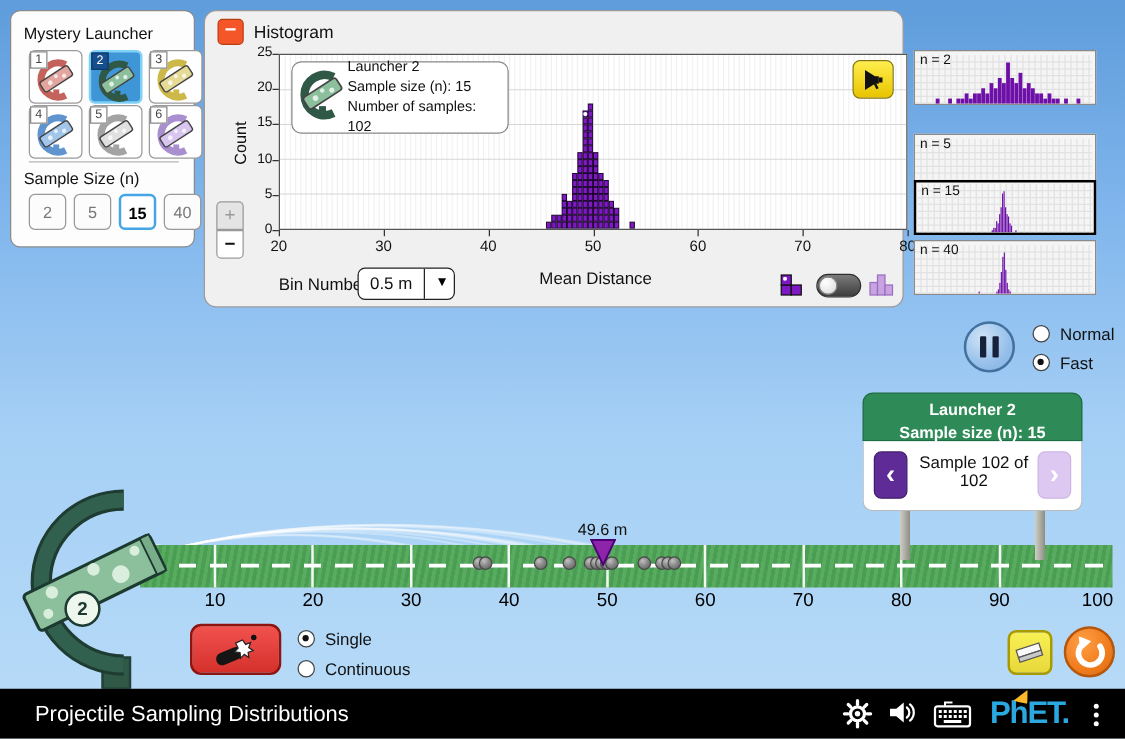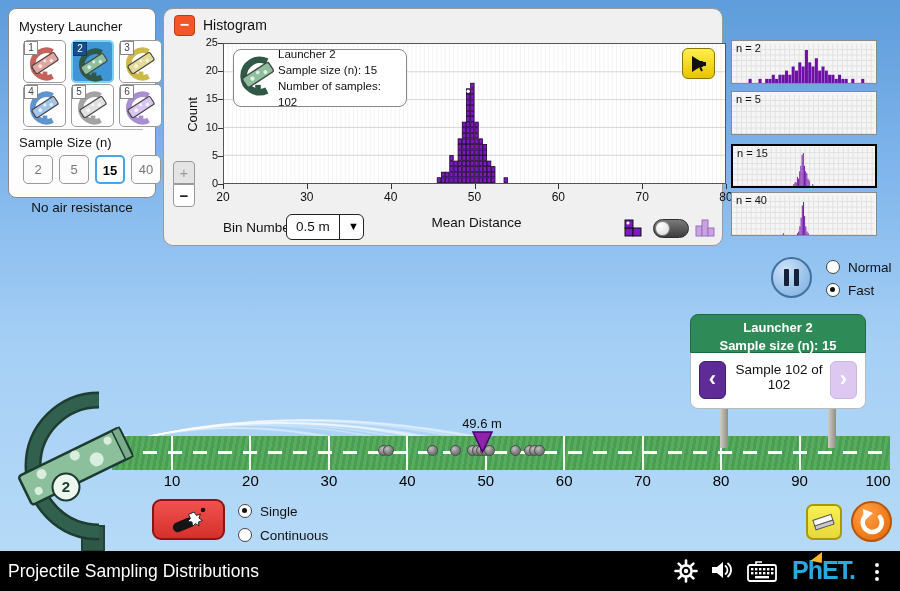--- a/index.html
+++ b/index.html
@@ -120,21 +120,21 @@
     display:flex; align-items:center; justify-content:center; }
   .eraser-btn { left:806px; top:504px; width:36px; height:36px; border-radius:7px;
     background:linear-gradient(#f8f055,#e8d83a); border:2px solid #a89a00;
     display:flex; align-items:center; justify-content:center; }
   .reset-btn { left:851px; top:501px; width:41px; height:41px; border-radius:50%;
     background:radial-gradient(circle at 35% 30%,#ff9f45,#f07c1d 60%,#d96a10);
     border:2px solid #b5560a; display:flex; align-items:center; justify-content:center; }
 
   
   .bottom-bar { left:0; top:551px; width:900px; height:40px; background:#000; }
-  .bb-title { position:absolute; left:8px; top:0; height:40px; line-height:40px;
+  .bb-title { position:absolute; left:28px; top:0; height:40px; line-height:40px;
     color:#fff; font-size:17.5px; }
   .bbicon { position:absolute; top:8px; }
   .logo { position:absolute; left:792px; top:5px; color:#2aa9e0; font-weight:bold;
     font-size:25px; letter-spacing:-1px; }
   .logo-arrow { position:absolute; left:21px; top:-5px; width:11px; height:13px;
     background:#fcb826; clip-path:polygon(0% 100%,55% 0%,100% 75%); transform:rotate(28deg); }
   .dots { position:absolute; left:875px; top:9px; }
   .dots i { display:block; width:4px; height:4px; border-radius:50%; background:#fff; margin:3px 0; }
 </style>
 </head>
@@ -306,21 +306,20 @@
       </div>
     <div class="abs lp-divider"></div>
     <div class="abs lp-sub">Sample Size (n)</div>
     <div id="size-row">
         <div class="size-btn" style="left: 14px;">2</div>
         <div class="size-btn" style="left: 50px;">5</div>
         <div class="size-btn sel" style="left: 86px;">15</div>
         <div class="size-btn" style="left: 122px;">40</div>
       </div>
   </div>
-  <div class="abs no-air">No air resistance</div>
 
   <div class="abs hist-panel" id="hist-panel">
     <div class="abs collapse-btn">−</div>
     <div class="abs hist-title">Histogram</div>
     <div class="abs count-label">Count</div>
     <div class="abs plot">
       <svg id="plot-svg" viewBox="0 0 503 141" preserveAspectRatio="none">
           <line x1="4.19" y1="0" x2="4.19" y2="141" stroke="rgba(0,0,0,0.055)" stroke-width="1"></line>
           <line x1="8.38" y1="0" x2="8.38" y2="141" stroke="rgba(0,0,0,0.055)" stroke-width="1"></line>
           <line x1="12.57" y1="0" x2="12.57" y2="141" stroke="rgba(0,0,0,0.055)" stroke-width="1"></line>
@@ -688,21 +687,21 @@
           <rect x="99.40" y="30.75" width="3.06" height="8.25" fill="#6e0fa8"></rect>
           <rect x="102.71" y="34.88" width="3.06" height="4.13" fill="#6e0fa8"></rect>
           <rect x="106.03" y="30.75" width="3.06" height="8.25" fill="#6e0fa8"></rect>
           <rect x="109.34" y="34.88" width="3.06" height="4.13" fill="#6e0fa8"></rect>
           <rect x="112.65" y="34.88" width="3.06" height="4.13" fill="#6e0fa8"></rect>
           <rect x="119.28" y="34.88" width="3.06" height="4.13" fill="#6e0fa8"></rect>
           <rect x="129.22" y="34.88" width="3.06" height="4.13" fill="#6e0fa8"></rect>
         </svg>
     <span class="mini-label">n = 2</span>
       </div>
-      <div class="mini" style="top: 91px;">
+      <div class="mini" style="top: 107px;">
         <svg width="142" height="39">
           <line x1="4.8" y1="0" x2="4.8" y2="39" stroke="#e2e2e2"></line>
           <line x1="9.6" y1="0" x2="9.6" y2="39" stroke="#e2e2e2"></line>
           <line x1="14.399999999999999" y1="0" x2="14.399999999999999" y2="39" stroke="#e2e2e2"></line>
           <line x1="19.2" y1="0" x2="19.2" y2="39" stroke="#e2e2e2"></line>
           <line x1="24" y1="0" x2="24" y2="39" stroke="#e2e2e2"></line>
           <line x1="28.8" y1="0" x2="28.8" y2="39" stroke="#e2e2e2"></line>
           <line x1="33.6" y1="0" x2="33.6" y2="39" stroke="#e2e2e2"></line>
           <line x1="38.4" y1="0" x2="38.4" y2="39" stroke="#e2e2e2"></line>
           <line x1="43.199999999999996" y1="0" x2="43.199999999999996" y2="39" stroke="#e2e2e2"></line>

